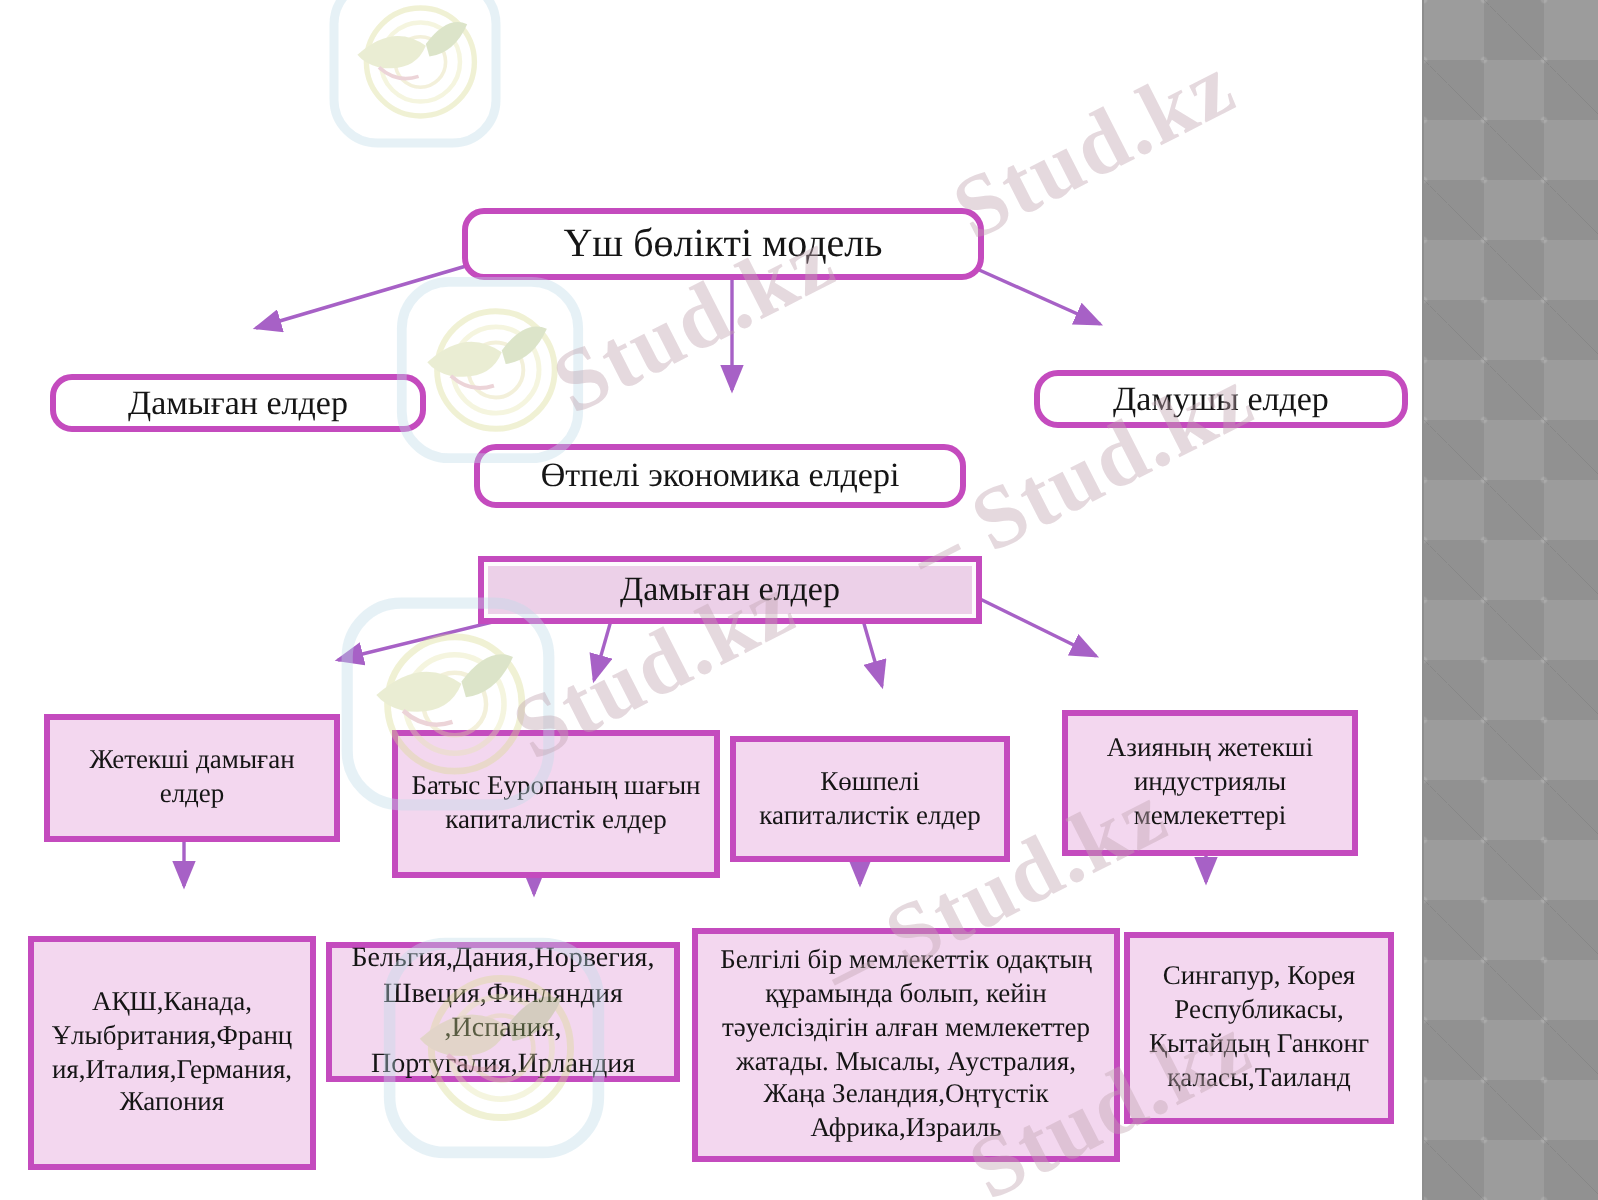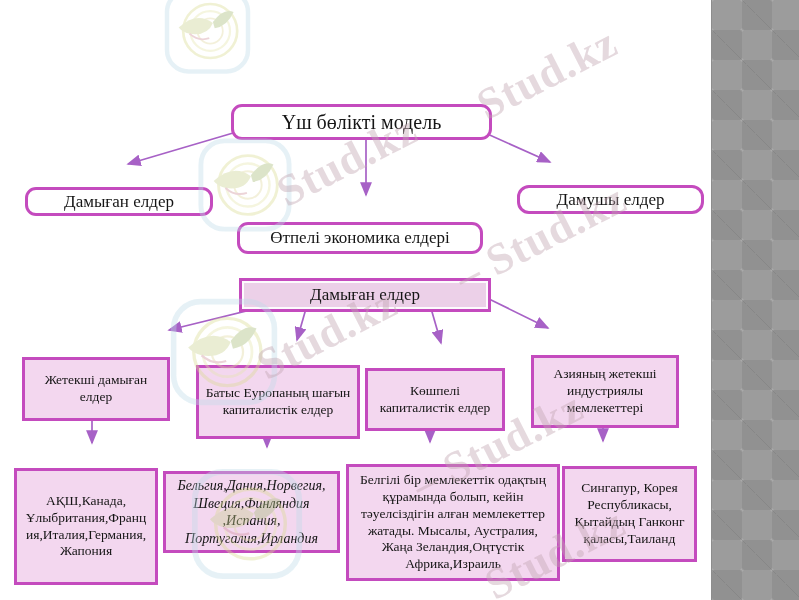--- a/index.html
+++ b/index.html
@@ -104,21 +104,21 @@
   <div class="node filled fz-sm" style="left:22px;top:341px;width:148px;height:64px;">Жетекші дамыған елдер</div>
 
   <div class="node filled fz-sm" style="left:196px;top:349px;width:164px;height:74px;">Батыс Еуропаның шағын капиталистік елдер</div>
 
   <div class="node filled fz-sm" style="left:365px;top:352px;width:140px;height:63px;">Көшпелі капиталистік елдер</div>
 
   <div class="node filled fz-sm" style="left:531px;top:339px;width:148px;height:73px;">Азияның жетекші индустриялы мемлекеттері</div>
 
   <div class="node filled fz-sm" style="left:14px;top:452px;width:144px;height:117px;">АҚШ,Канада, Ұлыбритания,Франция,Италия,Германия,Жапония</div>
 
-  <div class="node filled fz-sm" style="left:163px;top:455px;width:177px;height:82px;font-size:14px;font-style:italic;">Бельгия,Дания,Норвегия,Швеция,Финляндия ,Испания, Португалия,Ирландия</div>
+  <div class="node filled fz-sm" style="left:163px;top:455px;width:177px;height:70px;font-size:14px;">Бельгия,Дания,Норвегия,Швеция,Финляндия ,Испания, Португалия,Ирландия</div>
 
   <div class="node filled fz-sm" style="left:346px;top:448px;width:214px;height:117px;">Белгілі бір мемлекеттік одақтың құрамында болып, кейін тәуелсіздігін алған мемлекеттер жатады. Мысалы, Аустралия, Жаңа Зеландия,Оңтүстік Африка,Израиль</div>
 
   <div class="node filled fz-sm" style="left:562px;top:450px;width:135px;height:96px;">Сингапур, Корея Республикасы, Қытайдың Ганконг қаласы,Таиланд</div>
 
   <svg class="logo" style="left:140px;top:-14px;width:135px;height:90px;">
       <use href="#stud-logo"></use>
     </svg>
   <svg class="logo" style="left:196px;top:136px;width:98px;height:98px;">
       <use href="#stud-logo"></use>

